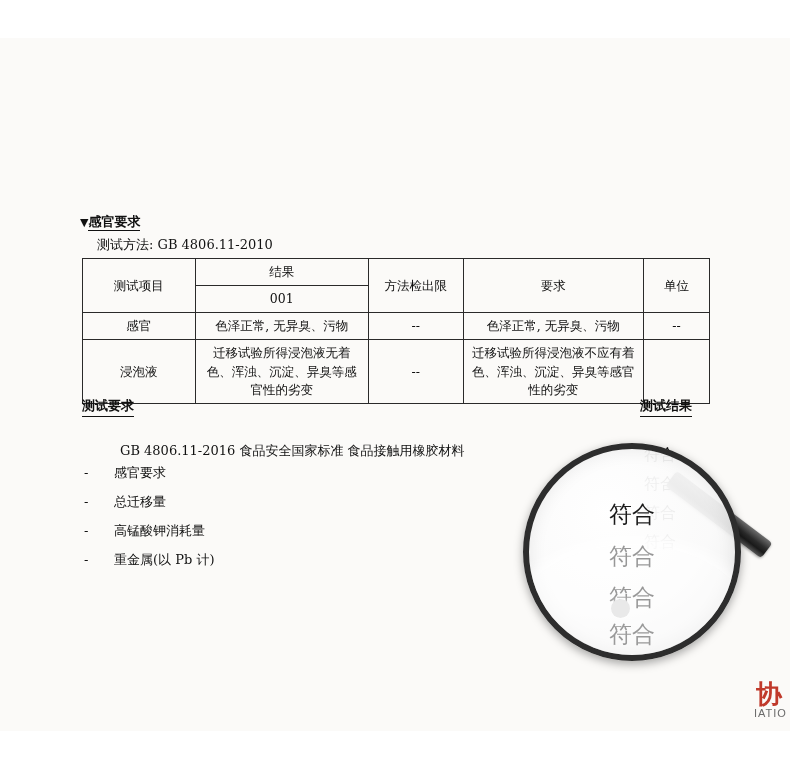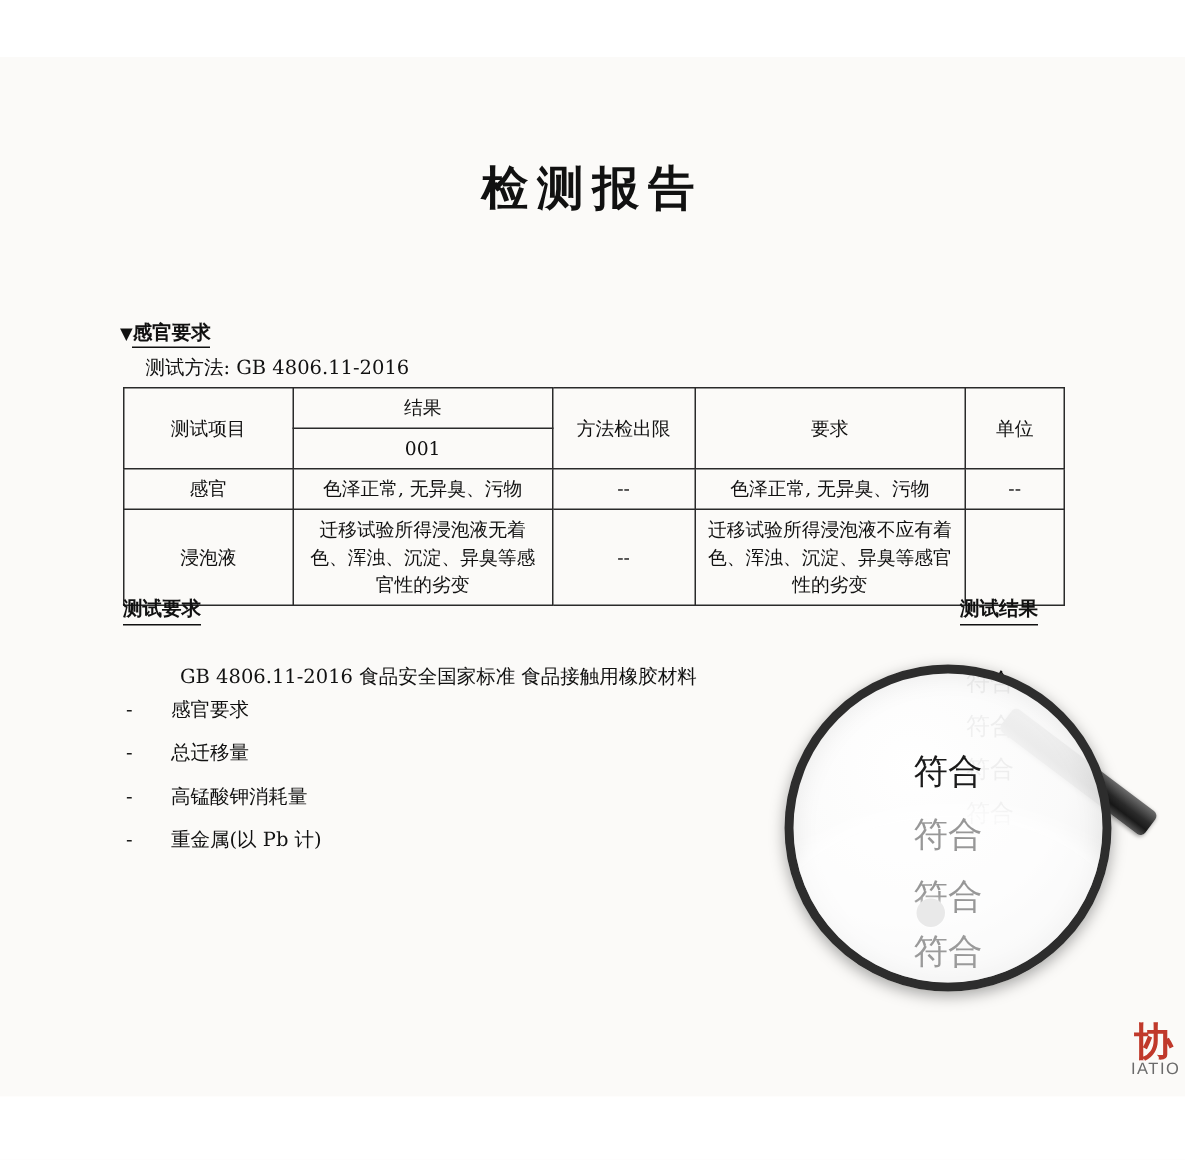--- a/index.html
+++ b/index.html
@@ -249,28 +249,27 @@
   }
 </style>
 </head>
 <body>
 
 <div class="page">
   <div class="band-top"></div>
   <div class="doc"></div>
   <div class="band-bottom"></div>
 
-  <div class="title">检测报告</div>
 
 
   <div class="sec-head">
     <span class="tri">▼</span><span class="utext">感官要求</span>
   </div>
 
-  <div class="method-line">测试方法: GB 4806.11-2016</div>
+  <div class="method-line">测试方法: GB 4806.11-2010</div>
 
   <table class="report">
     <tbody>
         <tr>
       <td class="col-item" rowspan="2">测试项目</td>
       <td class="col-result">结果</td>
       <td class="col-limit" rowspan="2">方法检出限</td>
       <td class="col-req" rowspan="2">要求</td>
       <td class="col-unit" rowspan="2">单位</td>
     </tr>

